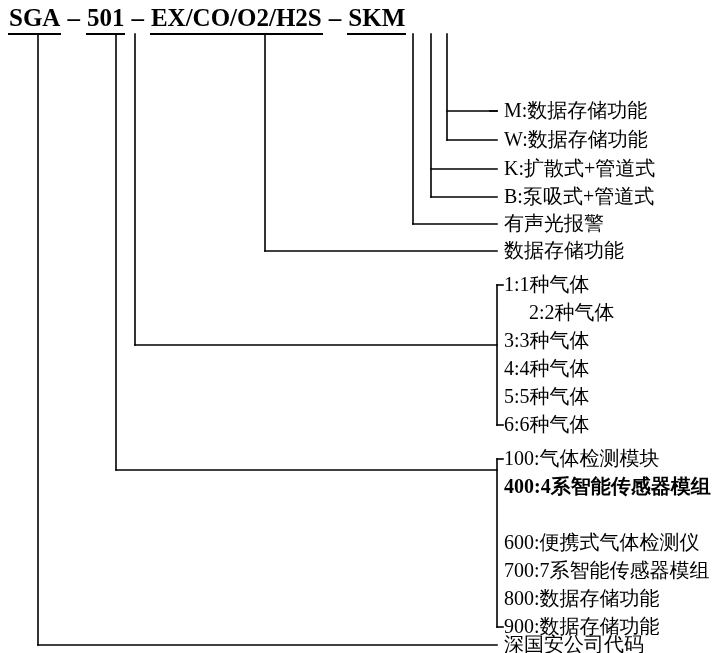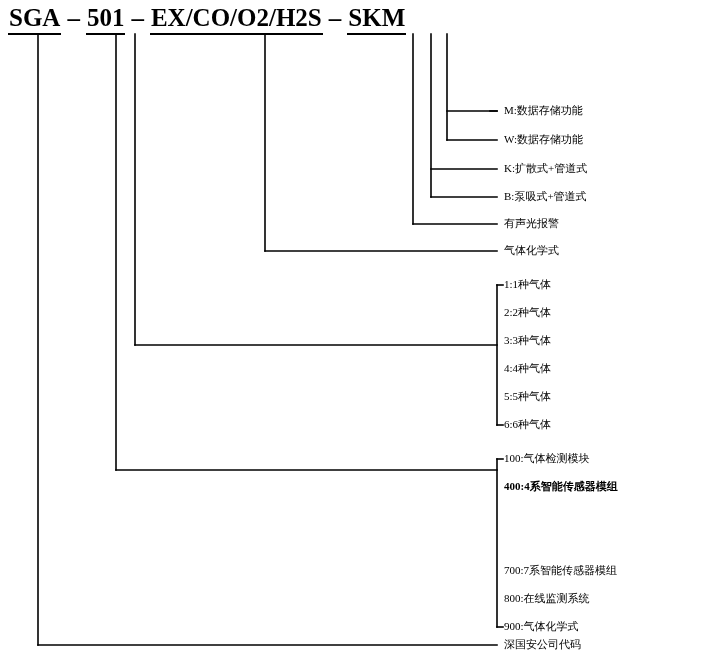--- a/index.html
+++ b/index.html
@@ -42,21 +42,21 @@
   .seg {
     border-bottom: 2px solid #000;
     padding: 0 1px 1px 1px;
   }
   .dash {
     padding: 0 6px;
   }
   .label {
     position: absolute;
     font-family: "Liberation Serif", serif;
-    font-size: 11px;
+    font-size: 20px;
     white-space: nowrap;
     line-height: 15px;
   }
 </style>
 </head>
 <body>
 
 <div id="canvas">
 
   <div class="code-line">
@@ -99,30 +99,31 @@
   </svg>
 
   <div class="label" style="left:504px; top:103px;">M:数据存储功能</div>
   <div class="label" style="left:504px; top:132px;">W:数据存储功能</div>
 
   <div class="label" style="left:504px; top:161px;">K:扩散式+管道式</div>
   <div class="label" style="left:504px; top:189px;">B:泵吸式+管道式</div>
 
   <div class="label" style="left:504px; top:216px;">有声光报警</div>
 
-  <div class="label" style="left:504px; top:243px;">气体化学式</div>
+  <div class="label" style="left:504px; top:243px;">数据存储功能</div>
 
   <div class="label" style="left:504px; top:277px;">1:1种气体</div>
-  <div class="label" style="left:504px; top:305px;">2:2种气体</div>
+  <div class="label" style="left:529px; top:305px;">2:2种气体</div>
   <div class="label" style="left:504px; top:333px;">3:3种气体</div>
   <div class="label" style="left:504px; top:361px;">4:4种气体</div>
   <div class="label" style="left:504px; top:389px;">5:5种气体</div>
   <div class="label" style="left:504px; top:417px;">6:6种气体</div>
 
   <div class="label" style="left:504px; top:451px;">100:气体检测模块</div>
   <div class="label" style="left:504px; top:479px;font-weight:bold;">400:4系智能传感器模组</div>
+  <div class="label" style="left:504px; top:535px;">600:便携式气体检测仪</div>
   <div class="label" style="left:504px; top:563px;">700:7系智能传感器模组</div>
-  <div class="label" style="left:504px; top:591px;">800:在线监测系统</div>
-  <div class="label" style="left:504px; top:619px;">900:气体化学式</div>
+  <div class="label" style="left:504px; top:591px;">800:数据存储功能</div>
+  <div class="label" style="left:504px; top:619px;">900:数据存储功能</div>
 
   <div class="label" style="left:504px; top:637px;">深国安公司代码</div>
 
 </div>
 
 </body></html>

